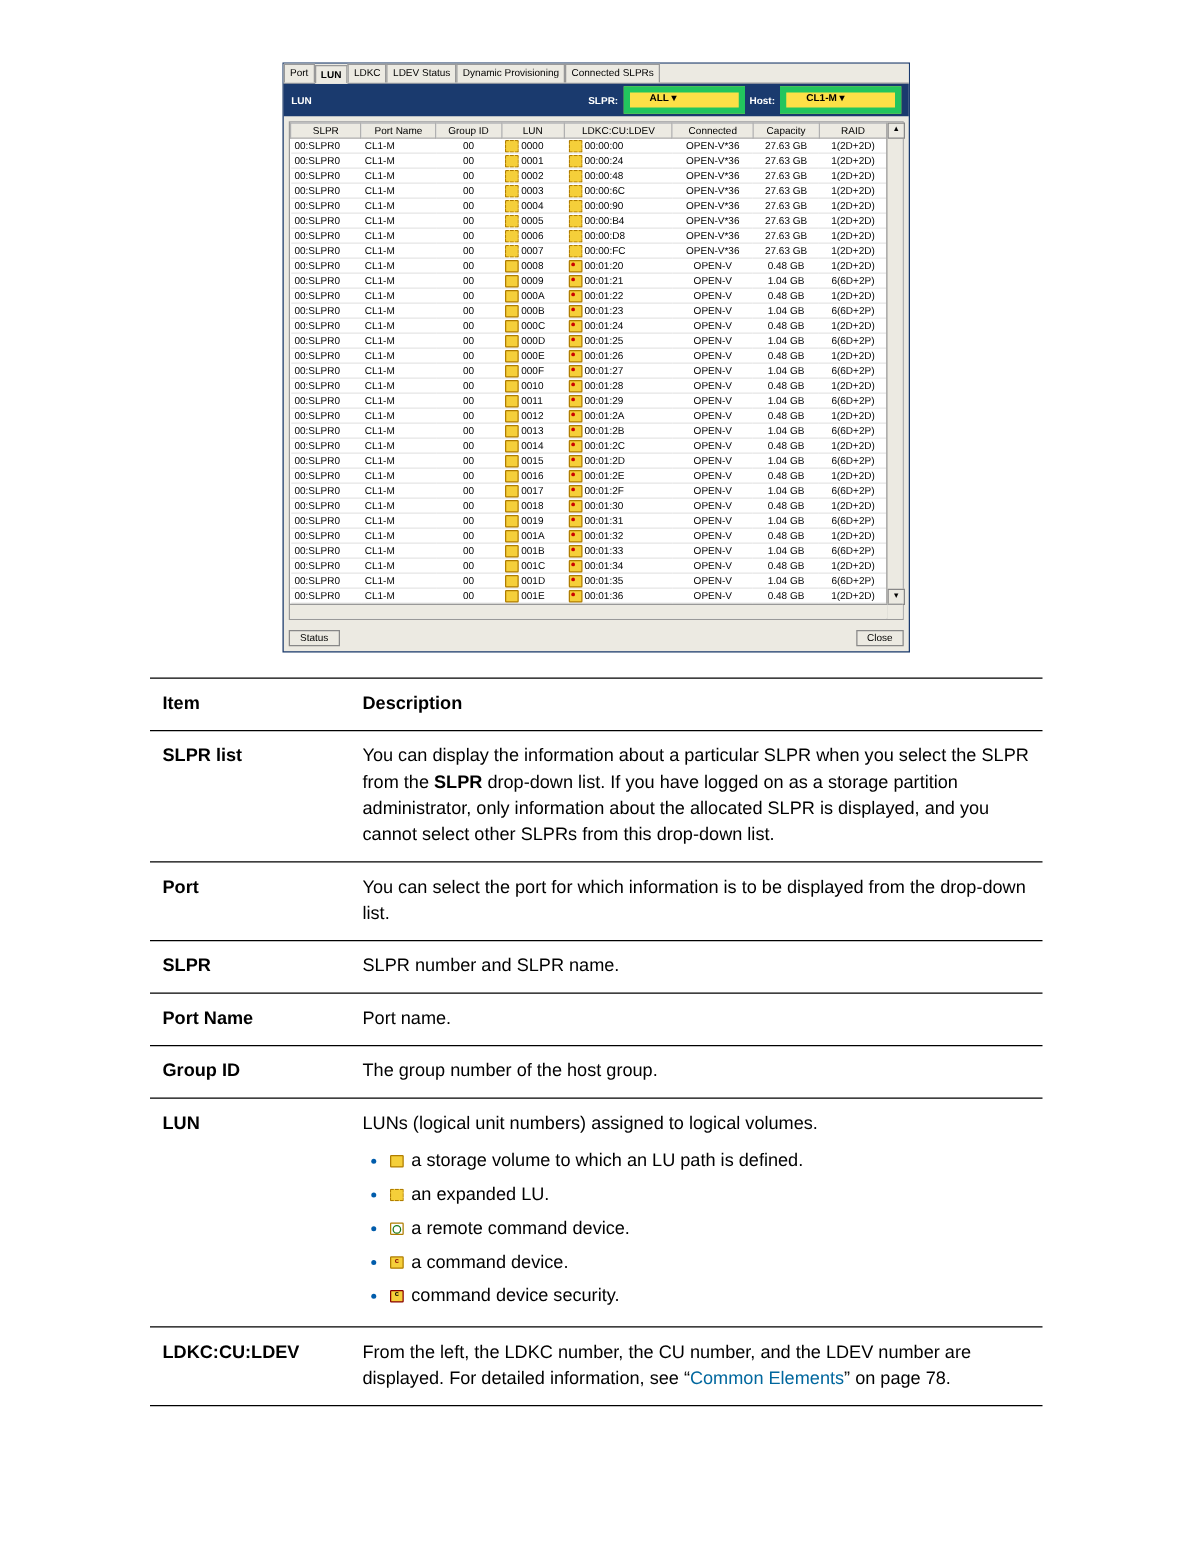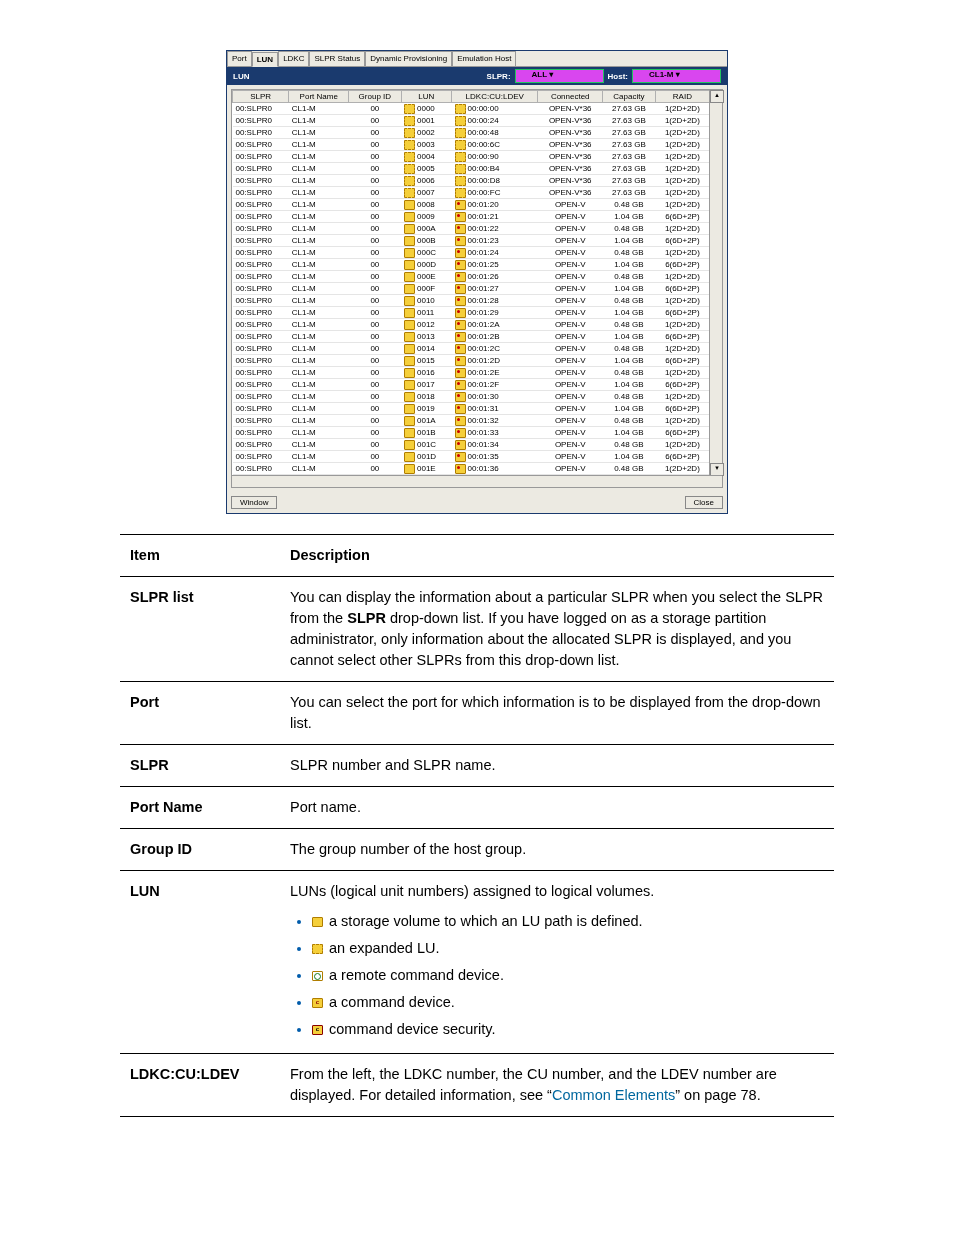--- a/index.html
+++ b/index.html
@@ -51,22 +51,22 @@
     align-items: center;
   }
   .title-bar .rsel {
     display: flex;
     gap: 4px;
     align-items: center;
   }
   .title-bar select, .title-bar .combo {
     font-size: 8px;
     height: 12px;
-    border: 1px solid #22c55e;
-    background: #d946ef;
+    border: 5px solid #22c55e;
+    background: #fde047;
     color: #000;
     padding: 0 16px;
     min-width: 55px;
   }
   .grid-wrap {
     background: #fff;
     border: 1px solid #999;
     margin: 4px;
     position: relative;
   }
@@ -167,23 +167,23 @@
 </head>
 <body>
 
 <div class="page">
 
   <div class="screenshot">
     <div class="tabs-row" id="tabs">
         <span class="tab">Port</span>
         <span class="tab active">LUN</span>
         <span class="tab">LDKC</span>
-        <span class="tab">SLPR Status</span>
+        <span class="tab">LDEV Status</span>
         <span class="tab">Dynamic Provisioning</span>
-        <span class="tab">Emulation Host</span>
+        <span class="tab">Connected SLPRs</span>
       </div>
     <div class="title-bar">
       <span>LUN</span>
       <div class="rsel">
         <span>SLPR:</span>
         <span class="combo"><span>ALL</span> ▾</span>
         <span>Host:</span>
         <span class="combo"><span>CL1-M</span> ▾</span>
       </div>
     </div>
@@ -525,21 +525,21 @@
           </tbody>
         </table>
       <div class="scrollcol">
         <div class="scroll-up">▴</div>
         <div class="scroll-dn">▾</div>
       </div>
       <div class="hscroll"></div>
       <div class="hcorner"></div>
     </div>
     <div class="btnrow">
-      <span class="winbtn">Window</span>
+      <span class="winbtn">Status</span>
       <span class="winbtn">Close</span>
     </div>
   </div>
 
 
   <table class="desc">
     <thead>
       <tr>
         <th class="hcell">Item</th>
         <th>Description</th>

